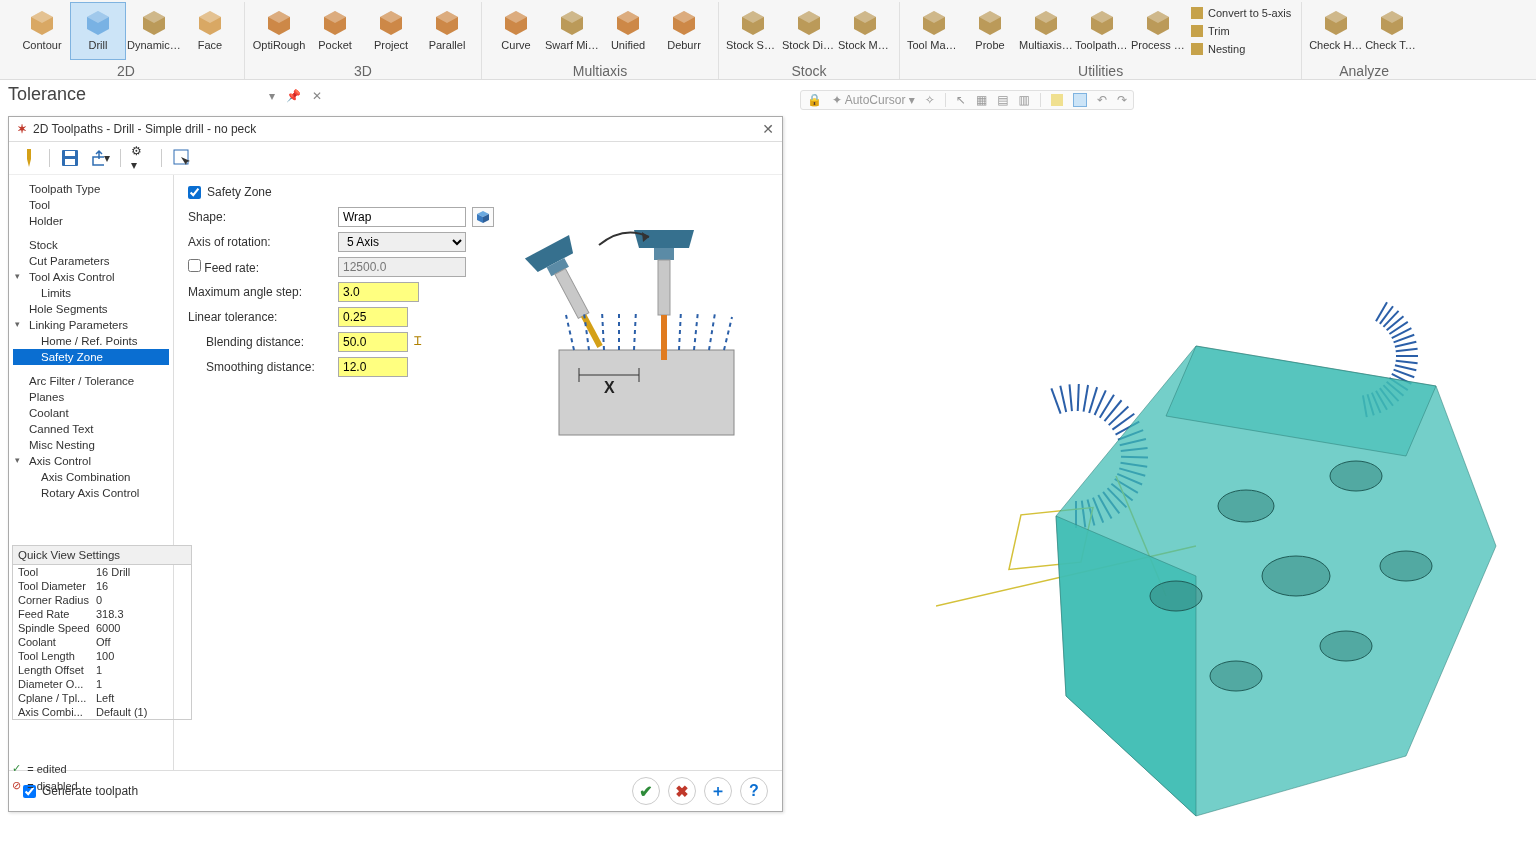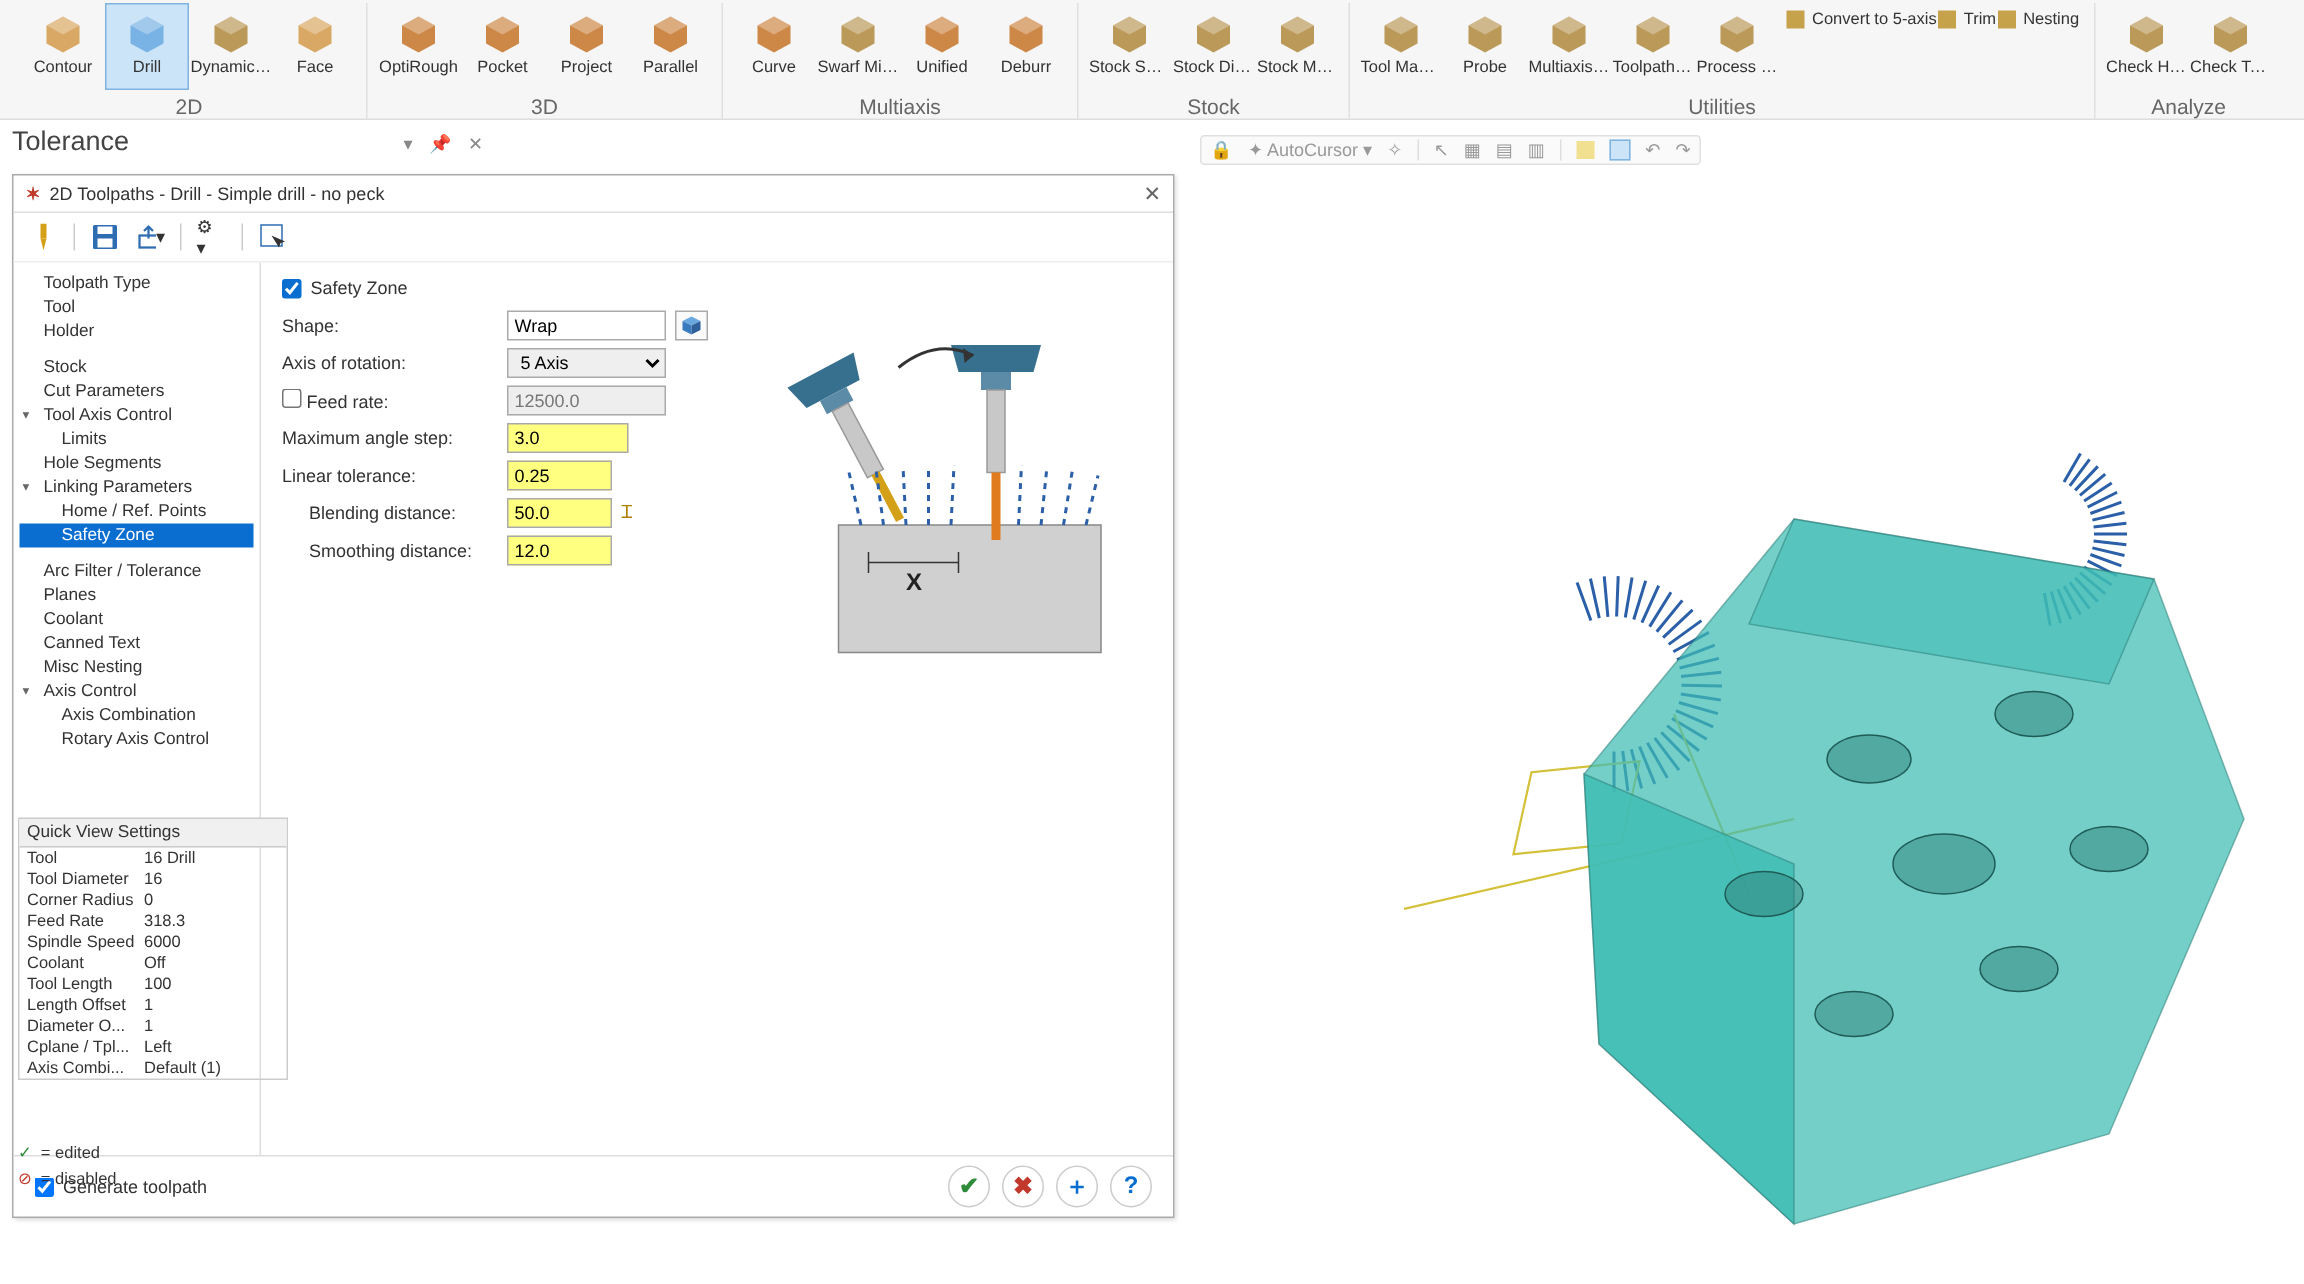--- a/index.html
+++ b/index.html
@@ -8,21 +8,21 @@
 
 .ribbon { display: flex; background: #f6f6f6; border-bottom: 1px solid #ddd; height: 80px; padding: 2px 8px 0 8px; }
 .ribbon-group { display: flex; flex-direction: column; align-items: center; border-right: 1px solid #e0e0e0; padding: 0 6px; }
 .ribbon-group:last-child { border-right: none; }
 .ribbon-items { display: flex; flex: 1; align-items: flex-start; }
 .ribbon-btn { display: flex; flex-direction: column; align-items: center; justify-content: flex-start; width: 56px; height: 58px; padding: 3px 2px; cursor: pointer; border: 1px solid transparent; text-align: center; }
 .ribbon-btn.active { background: #cce4f7; border: 1px solid #7fb3e0; }
 .ribbon-btn .ico { width: 32px; height: 32px; display: flex; align-items: center; justify-content: center; }
 .ribbon-btn .lbl { font-size: 11px; line-height: 11px; margin-top: 2px; white-space: nowrap; overflow: hidden; text-overflow: ellipsis; max-width: 54px; }
 .ribbon-group-label { font-size: 14px; color: #666; height: 16px; line-height: 16px; text-align: center; width: 100%; }
-.ribbon-small-col { display: flex; flex-direction: row; justify-content: flex-start; padding: 2px 4px; }
+.ribbon-small-col { display: flex; flex-direction: column; justify-content: flex-start; padding: 2px 4px; }
 .ribbon-small { display: flex; align-items: center; font-size: 11px; height: 18px; cursor: pointer; gap: 4px; }
 .ribbon-small .mini-ico { width: 14px; height: 14px; }
 
 .panel-title { font-size: 18px; padding: 4px 8px; color: #444; display: flex; align-items: center; justify-content: space-between; width: 330px; }
 .panel-title .controls span { color:#888; font-size:12px; margin-left:6px; cursor:pointer; }
 
 
 .dialog { position: absolute; left: 8px; top: 116px; width: 775px; height: 696px; background: #fff; border: 1px solid #aaa; box-shadow: 1px 1px 3px rgba(0,0,0,0.15); display:flex; flex-direction:column; }
 .dialog-title { display: flex; align-items: center; justify-content: space-between; padding: 4px 8px; font-size: 12px; border-bottom: 1px solid #ddd; }
 .dialog-title .left { display:flex; align-items:center; gap:6px; }
@@ -50,21 +50,21 @@
 .legend { position:absolute; left:12px; top:760px; font-size:11px; }
 .legend div { display:flex; align-items:center; gap:6px; padding:2px 0; }
 
 
 .form-area { flex:1; padding: 10px 14px; position:relative; }
 .sect-hdr { display:flex; align-items:center; gap:6px; font-size:12px; margin-bottom:8px; }
 .sect-hdr input[type=checkbox]{ accent-color:#0a6ed1; }
 .form-row { display:flex; align-items:center; margin:5px 0; }
 .form-row .lbl { width:150px; font-size:12px; }
 .form-row .lbl.indent { padding-left:18px; }
-.form-row .val { width:106px; }
+.form-row .val { width:128px; }
 .form-row .val input, .form-row .val select { width:100%; height:20px; font-size:12px; padding:0 4px; border:1px solid #aaa; }
 .form-row .val input.hl { background:#ffff80; }
 .form-row .val input.grey { background:#eee; color:#777; }
 .cube-btn { width:22px; height:20px; border:1px solid #aaa; margin-left:6px; display:flex; align-items:center; justify-content:center; cursor:pointer; background:#fafafa; }
 
 .illustration { position:absolute; left:330px; top:30px; width:260px; height:250px; }
 
 .dialog-footer { display:flex; align-items:center; justify-content:space-between; padding:6px 14px; border-top:1px solid #ddd; }
 .dialog-footer .left { display:flex; align-items:center; gap:6px; font-size:12px; }
 .dialog-footer .right { display:flex; gap:8px; }

